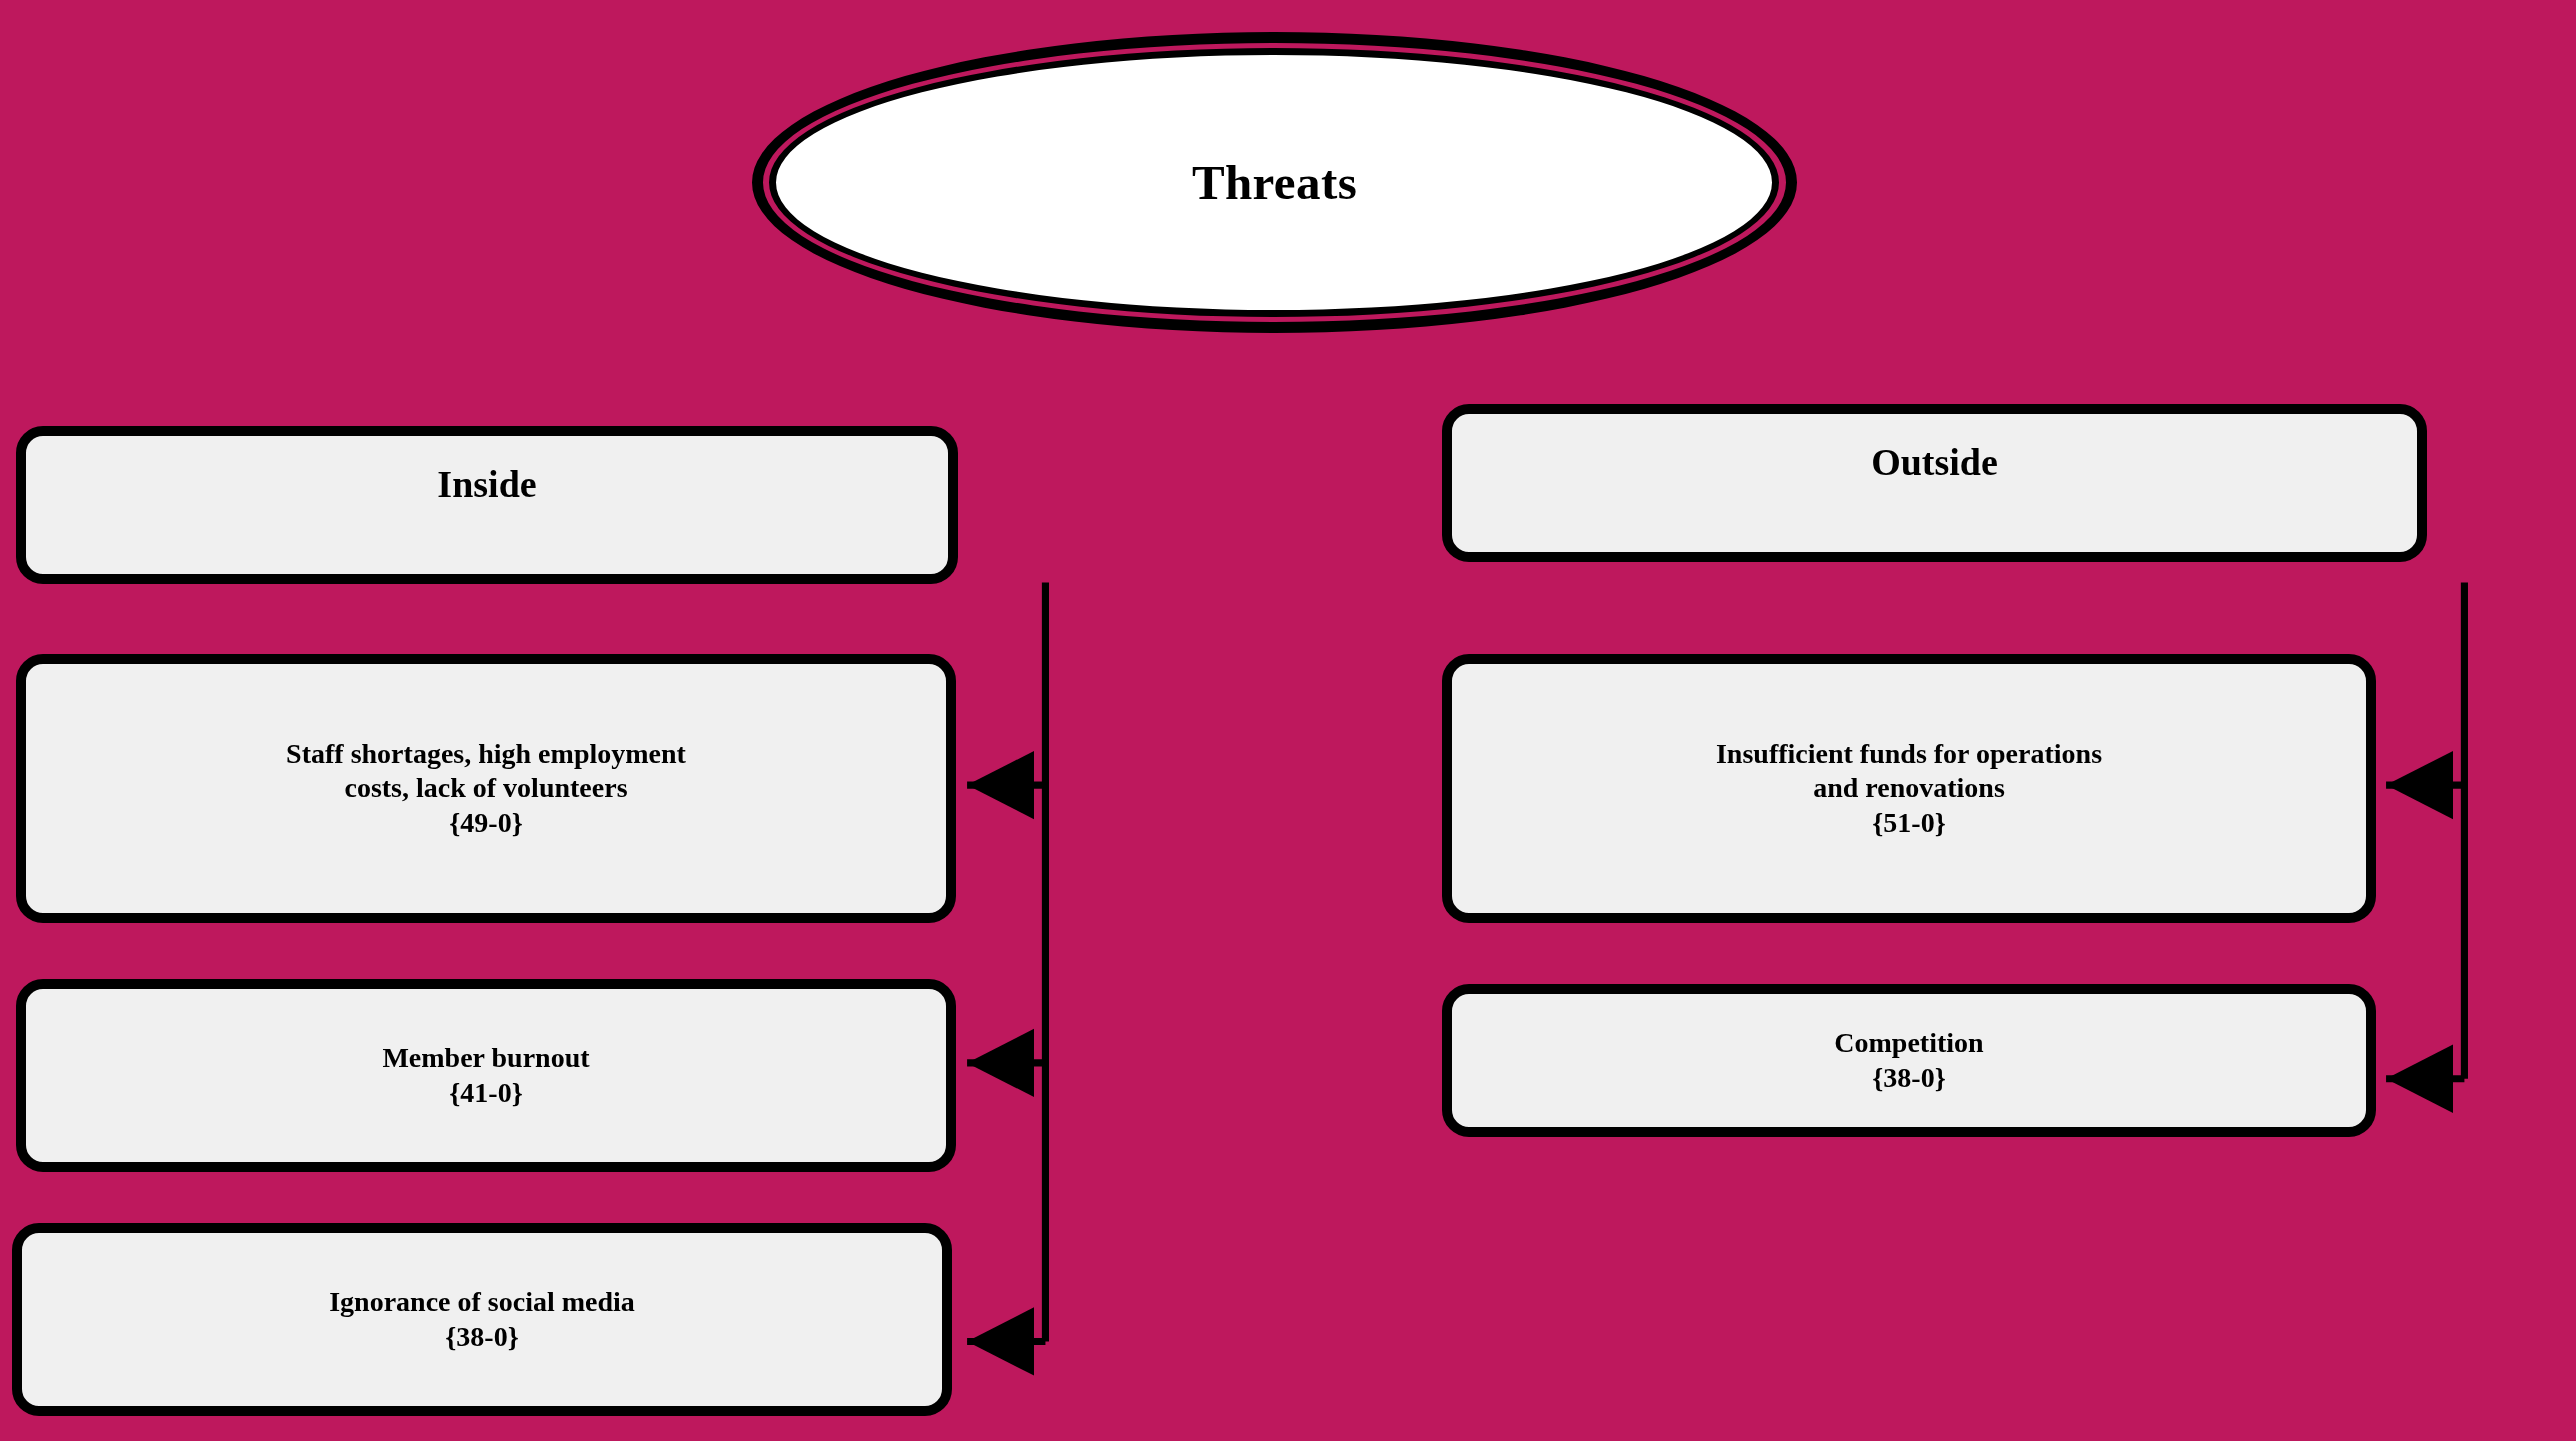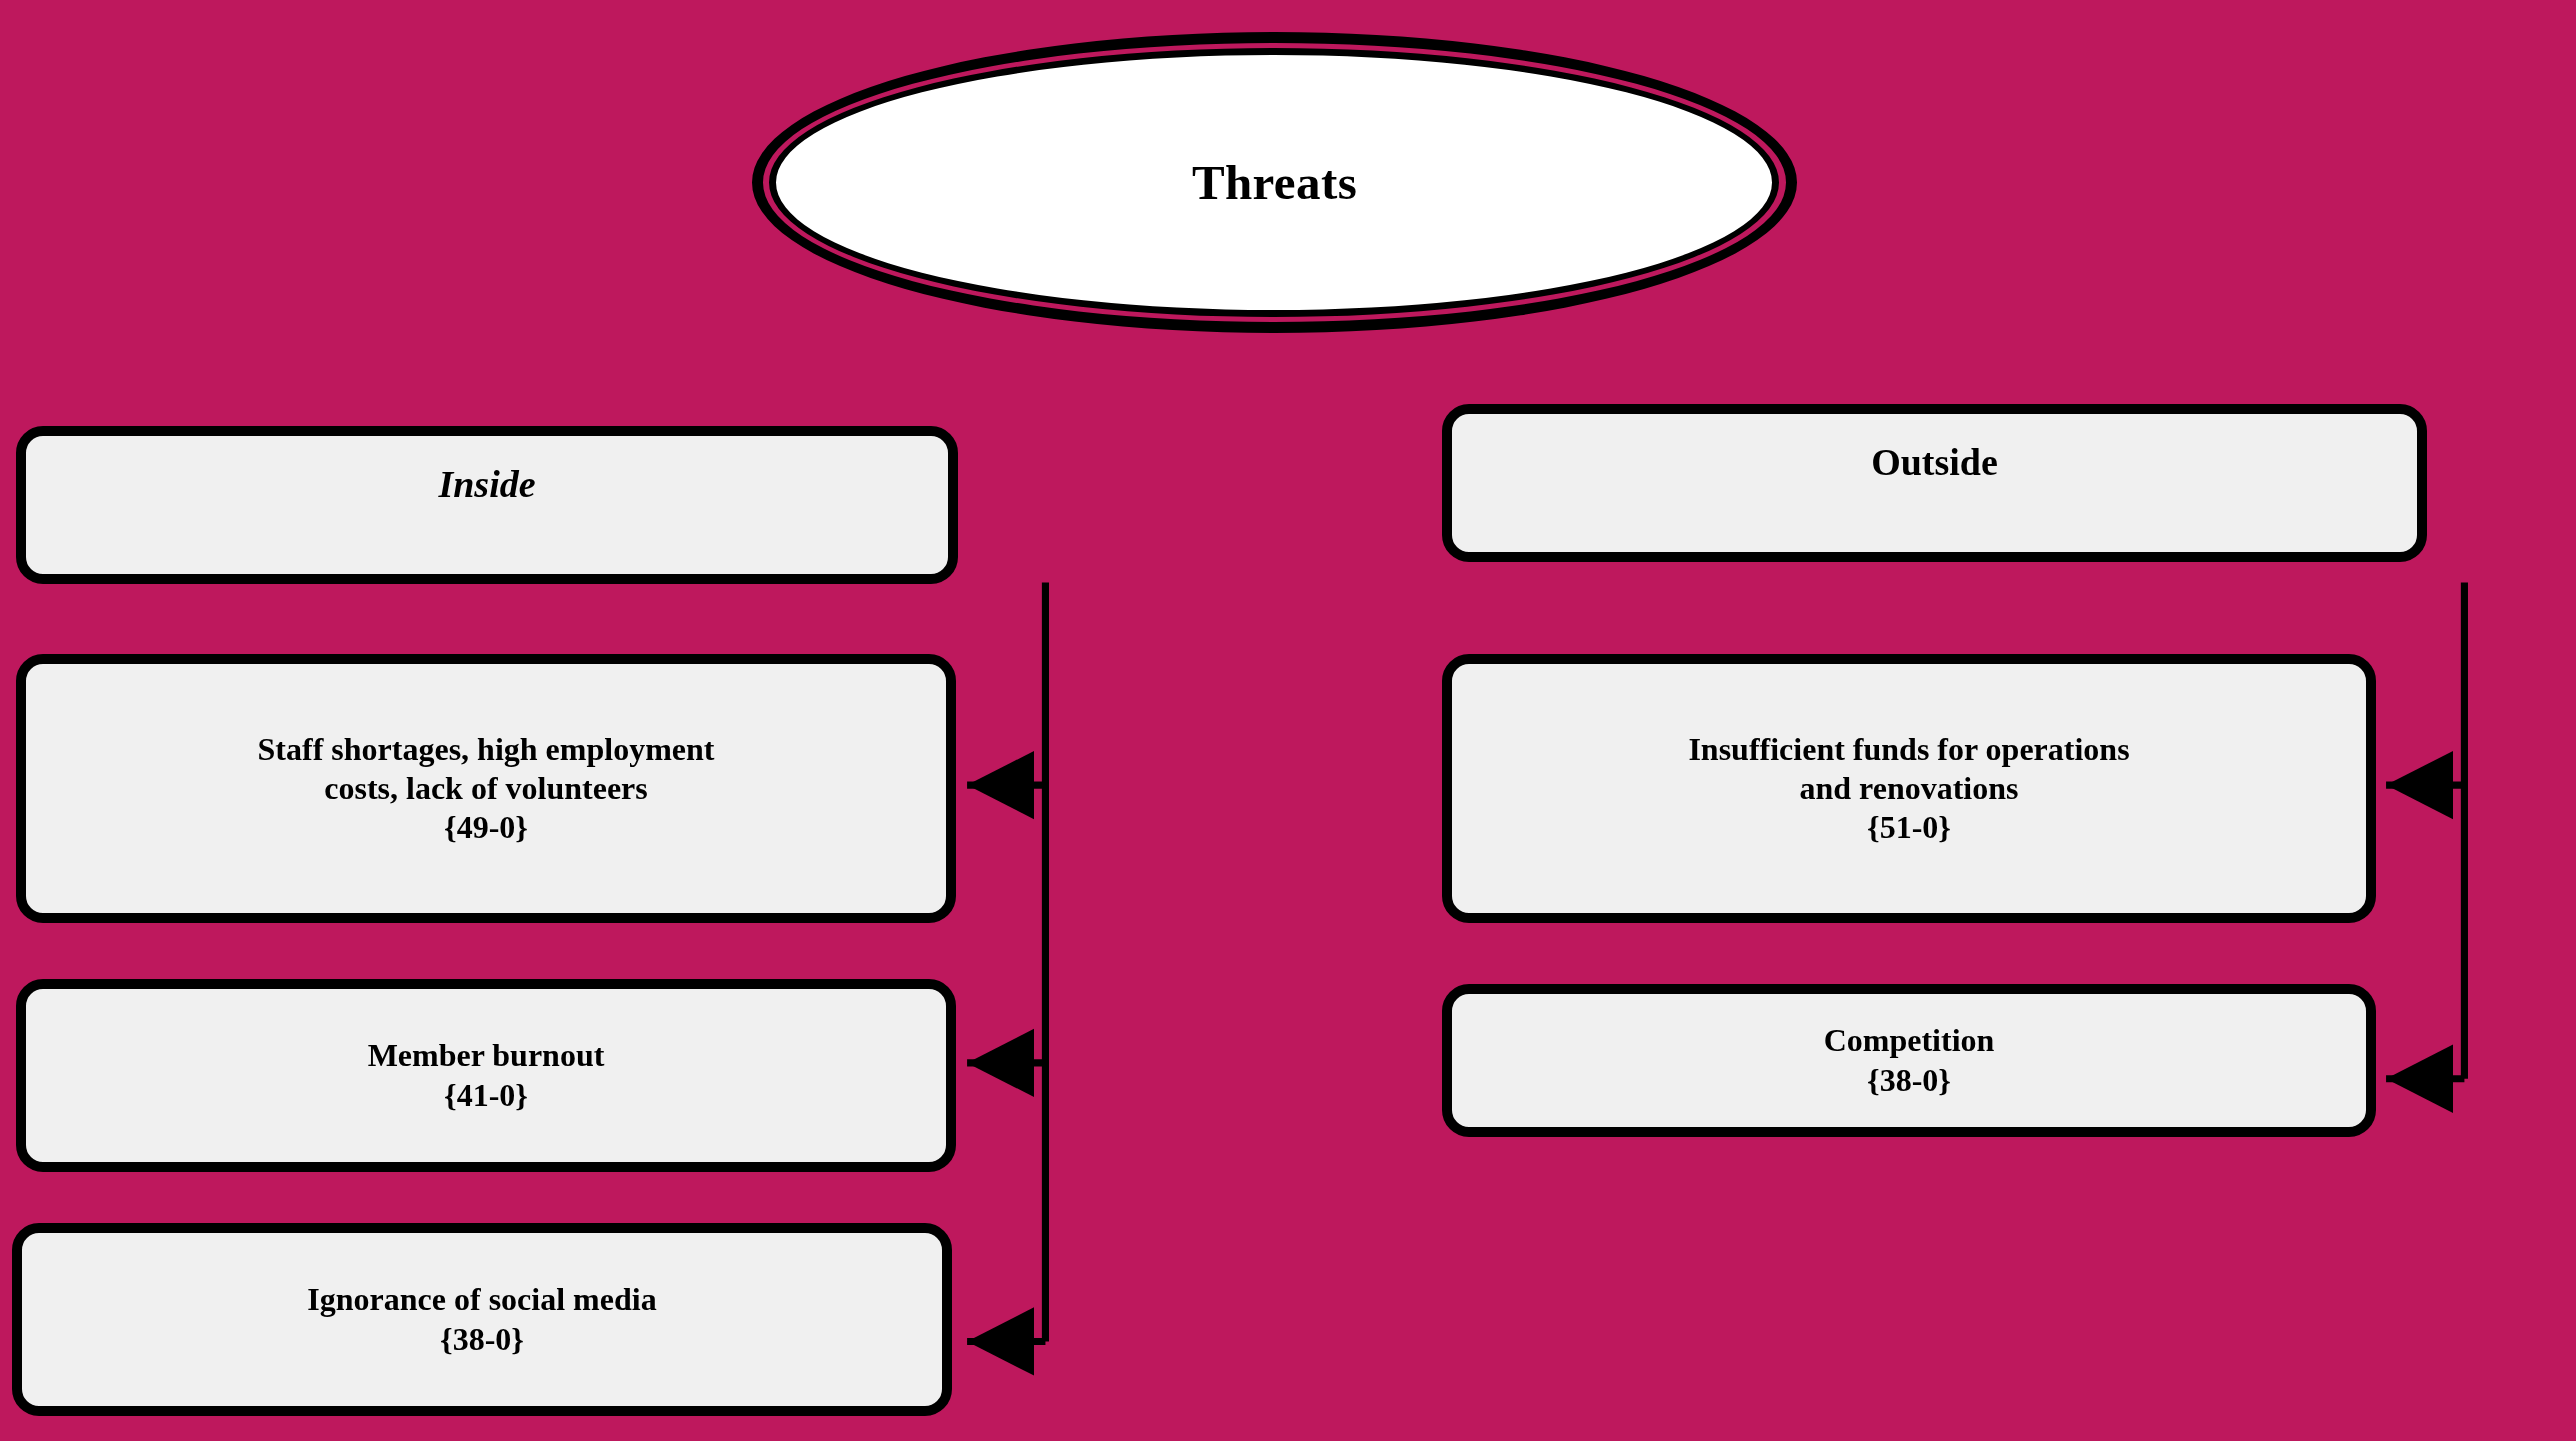--- a/index.html
+++ b/index.html
@@ -69,21 +69,21 @@
     box-sizing: border-box;
     background: #f0f0f0;
     border: 10.3px solid #000000;
     border-radius: 27px;
     display: flex;
     align-items: center;
     justify-content: center;
     text-align: center;
   }
   .nbox .txt {
-    font-size: 32px;
+    font-size: 28px;
     font-weight: bold;
     line-height: 1.22;
     color: #000000;
     padding: 0 22px;
     white-space: pre-line;
   }
 
   
   .header-box .txt {
     position: relative;
@@ -105,21 +105,21 @@
 <body>
 
 <div id="canvas">
 
   <div class="ellipse-wrap">
     <div class="ellipse-outer"></div>
     <div class="ellipse-inner"></div>
     <div class="ellipse-label">Threats</div>
   </div>
 
-  <div class="nbox header-box" style="left:16px; top:426px; width:942px; height:158px;font-style:italic;">
+  <div class="nbox header-box" style="left:16px; top:426px; width:942px; height:158px;">
     <div class="txt">Inside</div>
   </div>
 
   <div class="nbox" style="left:16px; top:654px; width:940px; height:269px;">
     <div class="txt">Staff shortages, high employment
 costs, lack of volunteers
 {49-0}</div>
   </div>
 
   <div class="nbox" style="left:16px; top:967px; width:940px; height:193px;margin-top:12px;">

